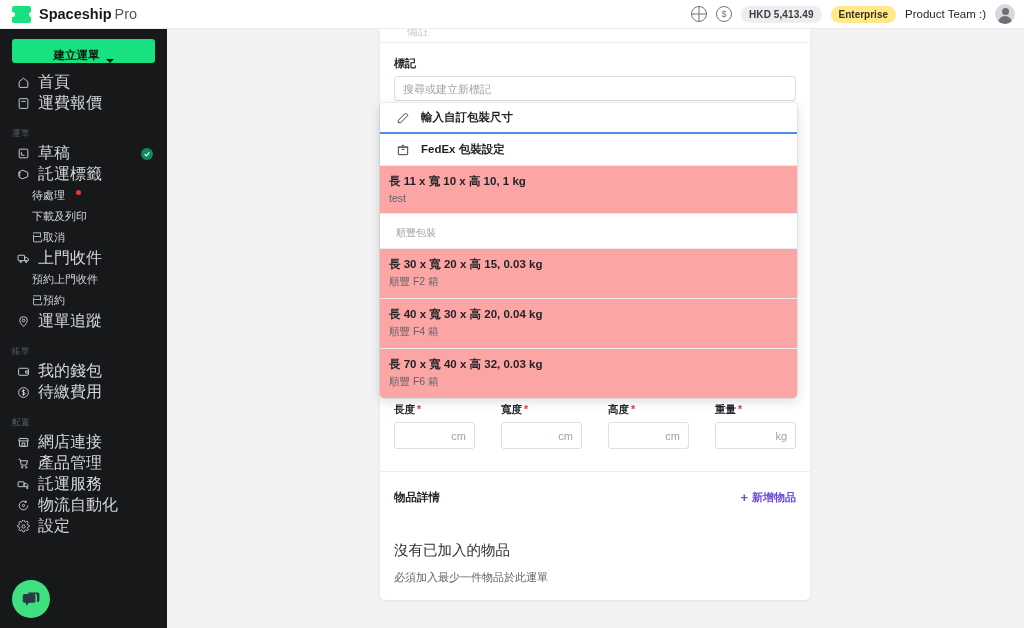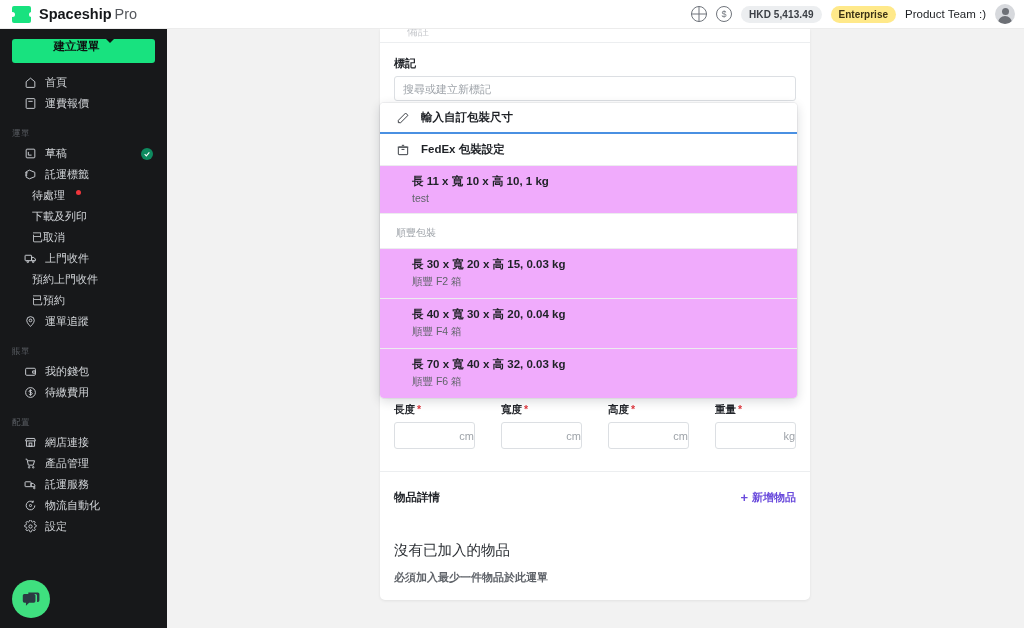--- a/index.html
+++ b/index.html
@@ -73,36 +73,36 @@
     border-radius: 7px 7px 0 0; background: #6d7076; left: 3px; top: 12px;
   }
 
   
   .sidebar {
     position: absolute; top: 29px; left: 0; width: 167px; height: 599px;
     background: #17181a; color: #cfd2d6; z-index: 30;
   }
   .create-btn {
     margin: 10px 12px 0 12px; height: 24px; background: #18e27f;
-    border-radius: 3px; display: flex; align-items: flex-start;
+    border-radius: 3px; display: flex; align-items: flex-end;
     justify-content: center; gap: 6px; color: #0d1411;
     font-size: 11.5px; font-weight: 700; cursor: pointer;
   }
   .caret-down {
     width: 0; height: 0; border-left: 4px solid transparent;
     border-right: 4px solid transparent; border-top: 4.5px solid #0d1411;
   }
   .nav-section-label {
     font-size: 8.5px; color: #5c6066; padding: 0 0 3px 12px;
     letter-spacing: .4px;
   }
   .nav-gap { height: 14px; }
   .nav-item {
-    display: flex; align-items: center; height: 21px; padding-left: 24px;
-    gap: 8px; font-size: 11px; color: #d2d5d9; cursor: pointer;
+    display: flex; align-items: center; height: 21px; padding-left: 17px;
+    gap: 8px; font-size: 16px; color: #d2d5d9; cursor: pointer;
   }
   .nav-item .lbl { white-space: nowrap; }
   .nav-sub { padding-left: 32px; font-size: 11px; }
   .nav-icon {
     width: 13px; height: 13px; flex: 0 0 13px; display: flex;
     align-items: center; justify-content: center;
   }
   .nav-icon svg { width: 13px; height: 13px; display: block; }
   .dot-red {
     width: 5px; height: 5px; border-radius: 50%; background: #f0353b;
@@ -165,37 +165,37 @@
     width: 0; height: 0; border-left: 4px solid transparent;
     border-right: 4px solid transparent; border-top: 4.5px solid #4a4e54;
   }
 
   .dims-row { display: flex; gap: 26px; margin-top: 12px; }
   .dim-field { flex: 1; }
   .dim-label { font-size: 10.5px; font-weight: 700; color: #22252a; margin-bottom: 5px; }
   .unit-input {
     position: relative; height: 27px; border: 1px solid #dcdfe3;
     border-radius: 3px; background: #fff; display: flex; align-items: center;
-    justify-content: flex-end; 
+    justify-content: flex-end; padding-right: 8px;
   }
   .unit-input .unit { font-size: 11px; color: #9ea3a9; }
 
   .section-head {
     display: flex; align-items: center; margin-top: 18px;
   }
   .section-title { font-size: 11.5px; font-weight: 700; color: #22252a; }
   .add-link {
     margin-left: auto; display: flex; align-items: center; gap: 4px;
     color: #6a4bdc; font-size: 11px; font-weight: 600; cursor: pointer;
   }
   .plus-glyph { font-size: 13px; line-height: 1; font-weight: 700; }
 
   .empty-wrap { text-align: left; padding: 36px 0 15px 0; }
   .empty-title { font-size: 14.5px; color: #2b2f34; }
-  .empty-sub { font-size: 11px; color: #60646a; margin-top: 10px; font-weight: bold; }
+  .empty-sub { font-size: 11px; color: #60646a; margin-top: 10px; }
 
   
   .dropdown {
     position: absolute; left: 213px; top: 74px; width: 417px;
     background: #ffffff; border-radius: 4px;
     box-shadow: 0 3px 11px rgba(16,22,36,.16), 0 0 0 1px rgba(16,22,36,.05);
     z-index: 20; overflow: hidden;
   }
   .dd-item {
     display: flex; align-items: center; gap: 11px; height: 29px;
@@ -203,21 +203,21 @@
     cursor: pointer; background: #fff;
   }
   .dd-icon { width: 14px; height: 14px; flex: 0 0 14px; }
   .dd-icon svg { width: 14px; height: 14px; display: block; }
   .dd-active-underline { height: 2px; background: #4a90e2; }
   .dd-sep { height: 1px; background: #ececef; }
   .dd-group-label {
     font-size: 10px; color: #9ea3a9; padding: 12px 16px 8px 16px;
     background: #fff;
   }
-  .dd-opt { padding: 8px 16px 9px 32px; cursor: pointer; background: #f0abfc; }
+  .dd-opt { padding: 8px 16px 9px 9px; cursor: pointer; background: #fca5a5; }
   .dd-opt .o1 { font-size: 11.5px; font-weight: 700; color: #1e2126; }
   .dd-opt .o2 { font-size: 10.5px; color: #60646a; margin-top: 3px; }
 </style>
 </head>
 <body>
 
 <div id="app">
 
   <div class="topbar">
     <div class="brand">

